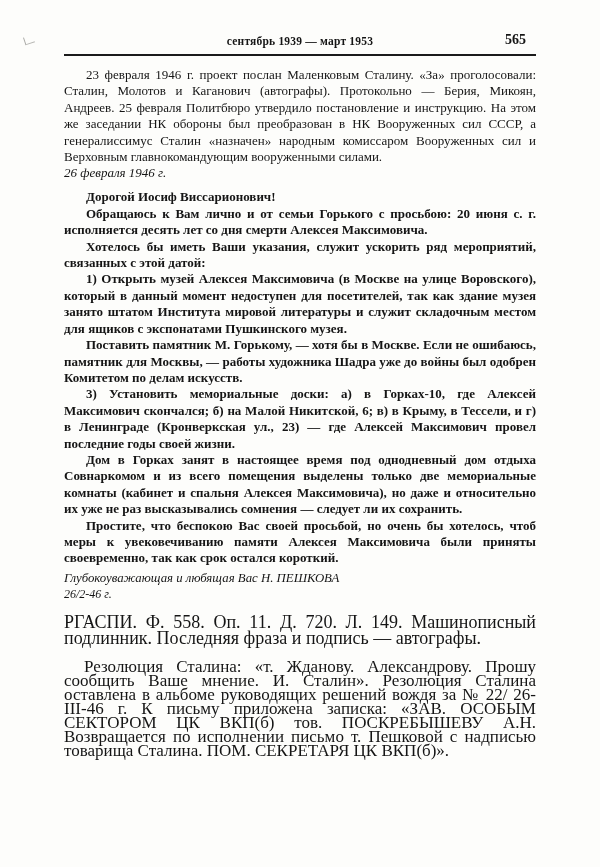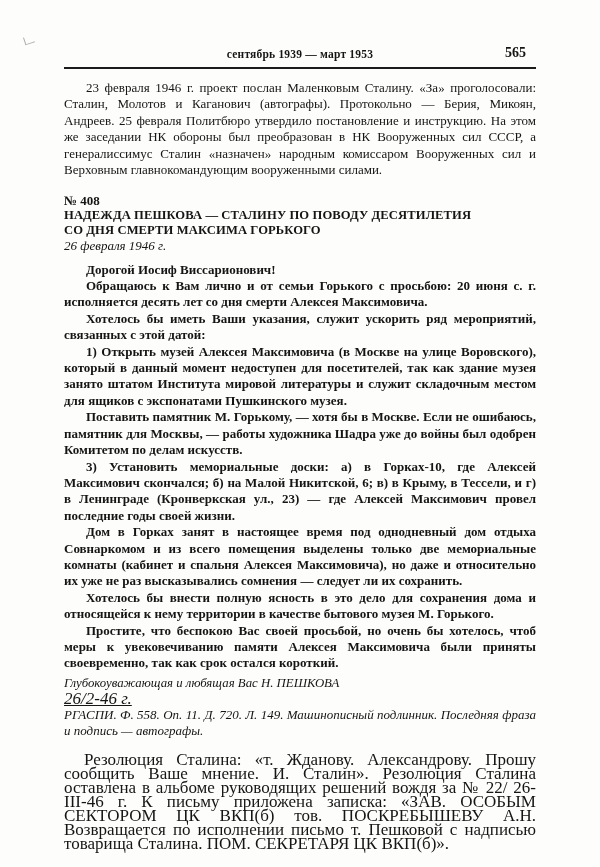--- a/index.html
+++ b/index.html
@@ -1,75 +1,69 @@
 <!DOCTYPE html>
 <html lang="ru"><head>
 <meta charset="utf-8">
 <style>
   html,body{margin:0;padding:0;background:#e9e9e6;}
   .page{
     width:600px;height:867px;margin:0 auto;background:#fdfdfb;color:#151515;
     font-family:"Liberation Serif","DejaVu Serif",serif;
-    position:relative;box-sizing:border-box;padding:48px 64px 0 64px;
+    position:relative;box-sizing:border-box;padding:35px 64px 0 64px;
     overflow:hidden;
   }
   .stray-mark{
     position:absolute;left:24px;top:36px;width:9px;height:7px;
     border-left:1.5px solid #8a8a86;border-bottom:1.5px solid #9a9a96;
     transform:rotate(-18deg);opacity:.7;
   }
   .running-header{position:relative;height:17px;font-weight:bold;}
   .running-header .period{display:block;text-align:center;font-size:11.5px;letter-spacing:.2px;}
   .running-header .pagenum{position:absolute;right:10px;top:-3px;font-size:14px;}
   .rule{border:0;border-top:2.4px solid #1b1b1b;margin:2px 0 11px 0;}
   p{margin:0;}
   .body{font-size:13px;line-height:16.4px;text-align:justify;}
   .indent{text-indent:22px;}
   .doc-heading{margin-top:15px;}
   .doc-num{font-weight:bold;font-size:13px;line-height:15px;}
   .doc-title{font-weight:bold;font-size:12.6px;line-height:14.6px;letter-spacing:.1px;}
   .doc-date{font-style:italic;font-size:13px;}
   .letter{margin-top:8px;font-weight:bold;}
   .signature{font-style:italic;font-size:12.8px;text-align:left;margin-top:3px;line-height:16px;}
-  .sig-date{font-style:italic;font-size:17px;line-height:16px;text-decoration:underline;}
-  .source{font-style:italic;font-size:13px;line-height:16.4px;text-align:justify;}
+  .sig-date{font-style:italic;font-size:12px;line-height:16px;}
+  .source{font-size:18px;line-height:16.4px;text-align:justify;margin-top:12px;}
   .commentary{font-size:17px;line-height:14px;text-align:justify;text-indent:20px;margin-top:13px;}
 </style>
 </head>
 <body>
 
 <div class="page">
 
   <span class="stray-mark"></span>
 
   <div class="running-header">
     <span class="period">сентябрь 1939 — март 1953</span>
     <span class="pagenum">565</span>
   </div>
   <hr class="rule">
 
   <p class="body indent">23 февраля 1946 г. проект послан Маленковым Сталину. «За» проголосовали: Сталин, Молотов и Каганович (автографы). Протокольно — Берия, Микоян, Андреев. 25 февраля Политбюро утвердило постановление и инструкцию. На этом же заседании НК обороны был преобразован в НК Вооруженных сил СССР, а генералиссимус Сталин «назначен» народным комиссаром Вооруженных сил и Верховным главнокомандующим вооруженными силами.</p>
 
-  <div class="doc-heading">
-    <p class="doc-num">№ 408</p>
-    <p class="doc-title">НАДЕЖДА ПЕШКОВА — СТАЛИНУ ПО ПОВОДУ ДЕСЯТИЛЕТИЯ</p>
-    <p class="doc-title">СО ДНЯ СМЕРТИ МАКСИМА ГОРЬКОГО</p>
-  </div>
 
   <p class="doc-date">26 февраля 1946 г.</p>
 
   <div class="letter">
     <p class="body indent">Дорогой Иосиф Виссарионович!</p>
     <p class="body indent">Обращаюсь к Вам лично и от семьи Горького с просьбою: 20 июня с. г. исполняется десять лет со дня смерти Алексея Максимовича.</p>
     <p class="body indent">Хотелось бы иметь Ваши указания, служит ускорить ряд мероприятий, связанных с этой датой:</p>
     <p class="body indent">1) Открыть музей Алексея Максимовича (в Москве на улице Воровского), который в данный момент недоступен для посетителей, так как здание музея занято штатом Института мировой литературы и служит складочным местом для ящиков с экспонатами Пушкинского музея.</p>
     <p class="body indent">Поставить памятник М. Горькому, — хотя бы в Москве. Если не ошибаюсь, памятник для Москвы, — работы художника Шадра уже до войны был одобрен Комитетом по делам искусств.</p>
     <p class="body indent">3) Установить мемориальные доски: а) в Горках-10, где Алексей Максимович скончался; б) на Малой Никитской, 6; в) в Крыму, в Тессели, и г) в Ленинграде (Кронверкская ул., 23) — где Алексей Максимович провел последние годы своей жизни.</p>
     <p class="body indent">Дом в Горках занят в настоящее время под однодневный дом отдыха Совнаркомом и из всего помещения выделены только две мемориальные комнаты (кабинет и спальня Алексея Максимовича), но даже и относительно их уже не раз высказывались сомнения — следует ли их сохранить.</p>
-    <p class="body indent">Хотелось бы внести полную ясность в это дело для сохранения дома и относящейся к нему территории в качестве бытового музея М. Горького.</p>
     <p class="body indent">Простите, что беспокою Вас своей просьбой, но очень бы хотелось, чтоб меры к увековечиванию памяти Алексея Максимовича были приняты своевременно, так как срок остался короткий.</p>
   </div>
 
   <p class="signature">Глубокоуважающая и любящая Вас Н. ПЕШКОВА</p>
   <p class="sig-date">26/2-46 г.</p>
 
   <p class="source">РГАСПИ. Ф. 558. Оп. 11. Д. 720. Л. 149. Машинописный подлинник. Последняя фраза и подпись — автографы.</p>
 
   <p class="commentary">Резолюция Сталина: «т. Жданову. Александрову. Прошу сообщить Ваше мнение. И. Сталин». Резолюция Сталина оставлена в альбоме руководящих решений вождя за № 22/ 26-III-46 г. К письму приложена записка: «ЗАВ. ОСОБЫМ СЕКТОРОМ ЦК ВКП(б) тов. ПОСКРЕБЫШЕВУ А.Н. Возвращается по исполнении письмо т. Пешковой с надписью товарища Сталина. ПОМ. СЕКРЕТАРЯ ЦК ВКП(б)».</p>
 

